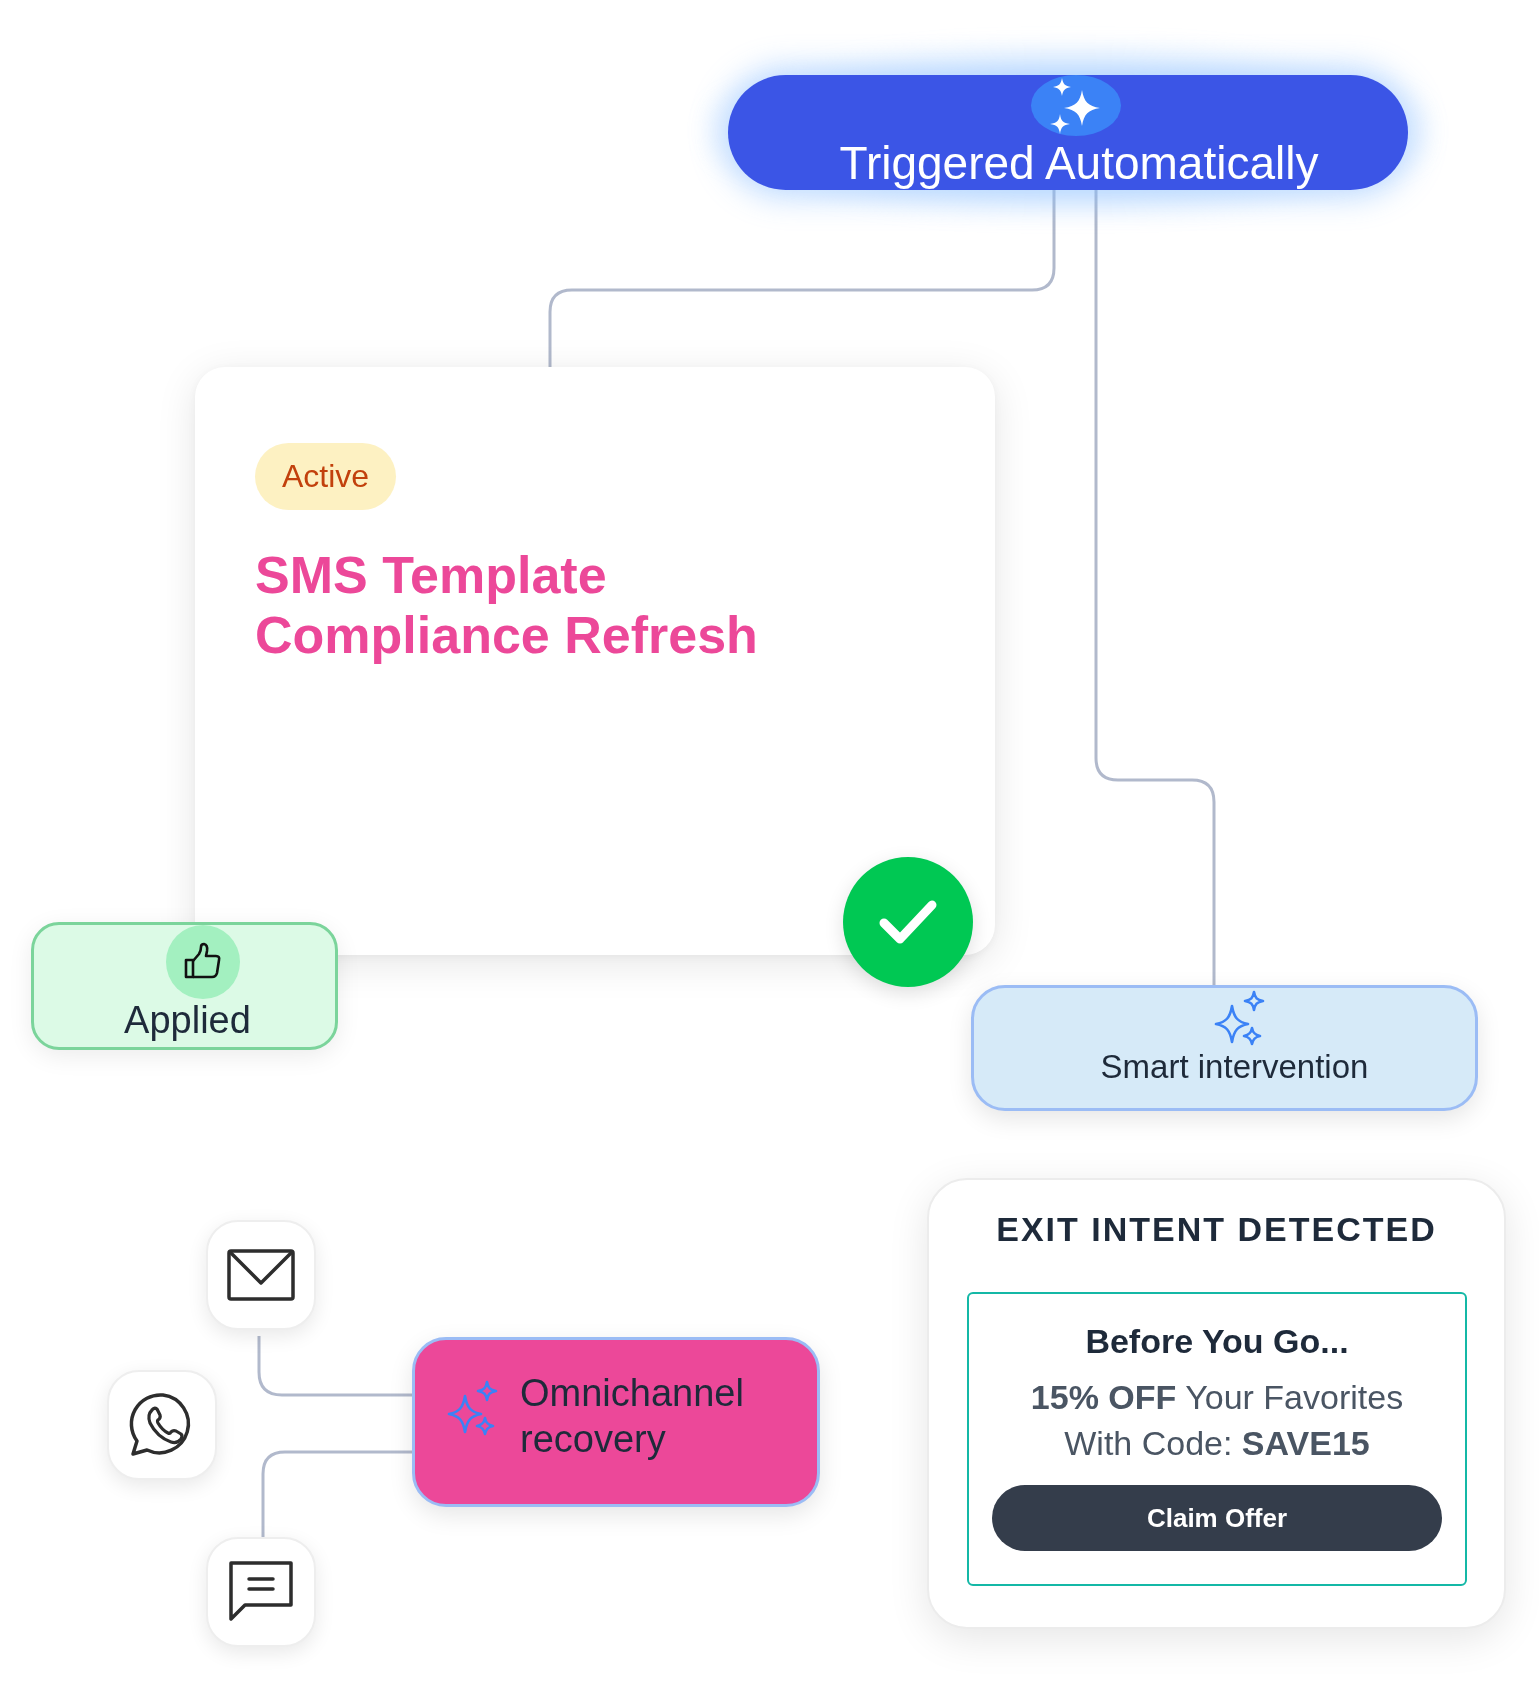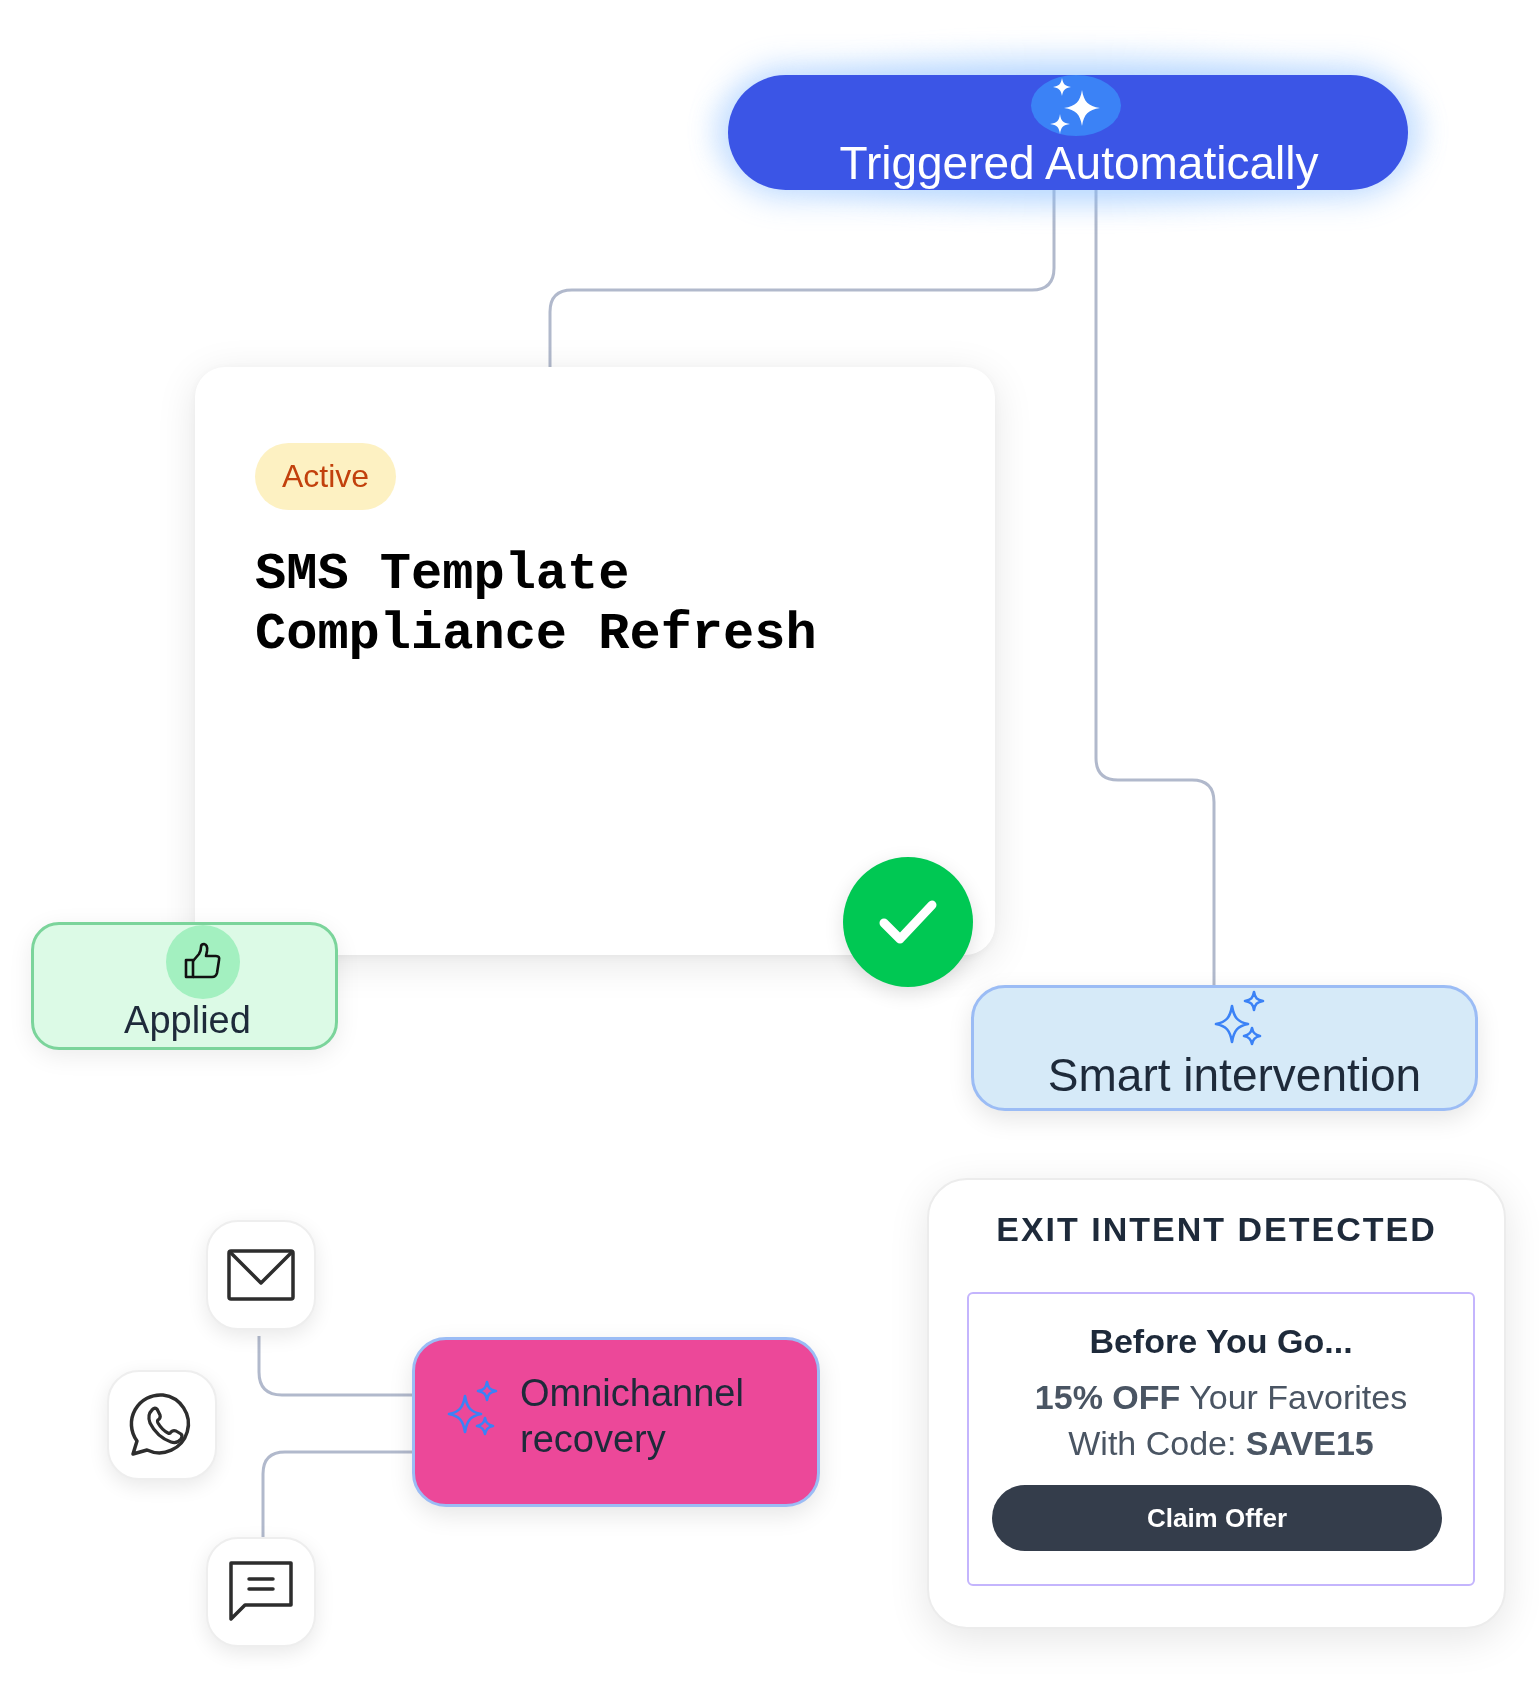--- a/index.html
+++ b/index.html
@@ -43,21 +43,21 @@
     background: #ffffff;
     box-shadow: 0 8px 40px rgba(0,0,0,0.10), 0 2px 8px rgba(0,0,0,0.04);
   }
   .badge {
     position: absolute; left: 60px; top: 76px; height: 67px; padding: 0 27px;
     border-radius: 34px; background: #fdf1c2; color: #c2410c;
     font-size: 32px; display: flex; align-items: center;
   }
   .card-title {
     position: absolute; left: 60px; top: 178px; width: 640px;
-    font-size: 52px; font-weight: bold; line-height: 60px; color: #000000; font-family: Liberation Mono, monospace;
+    font-size: 52px; font-weight: bold; line-height: 60px; color: #ec4899;
   }
   .card-desc {
     position: absolute; left: 60px; top: 326px; width: 560px;
     font-size: 44px; line-height: 60px; color: #333333;
   }
 
   
   .check-circle {
     left: 843px; top: 857px; width: 130px; height: 130px; border-radius: 50%;
     background: #00c853;
@@ -79,35 +79,35 @@
   .applied-label { font-size: 38px; color: #1e2a3a; margin-left: 6px; }
 
   
   .smart {
     left: 971px; top: 985px; width: 501px; height: 120px; border-radius: 34px;
     background: #d6eaf8; border: 3px solid #9bbcf5;
     box-shadow: 0 8px 24px rgba(0,0,0,0.10);
     display: flex; align-items: center;
   }
   .smart-icon { margin-left: 30px; width: 56px; height: 60px; }
-  .smart-label { font-size: 46px; color: #1e2a3a; margin-left: 20px; }
+  .smart-label { font-size: 33px; color: #1e2a3a; margin-left: 20px; }
 
   
   .exit-card {
     left: 927px; top: 1178px; width: 575px; height: 447px; border-radius: 40px;
     background: #ffffff; border: 2px solid #ececec;
     box-shadow: 0 10px 40px rgba(0,0,0,0.10);
   }
   .exit-title {
     position: absolute; left: 0; right: 0; top: 30px; text-align: center;
     font-size: 34px; font-weight: bold; letter-spacing: 2px; color: #1e2a3a;
   }
   .exit-inner {
     position: absolute; left: 38px; top: 112px; width: 496px; height: 290px;
-    border: 2px solid #c4b5fd; border-radius: 6px; background: #ffffff; padding-left: 8px;
+    border: 2px solid #14b8a6; border-radius: 6px; background: #ffffff;
   }
   .exit-heading {
     position: absolute; left: 0; right: 0; top: 28px; text-align: center;
     font-size: 34px; font-weight: bold; color: #1e2a3a;
   }
   .exit-offer {
     position: absolute; left: 0; right: 0; top: 80px; text-align: center;
     font-size: 34px; line-height: 46px; color: #4a5563;
   }
   .exit-offer b { color: #4a5563; }

